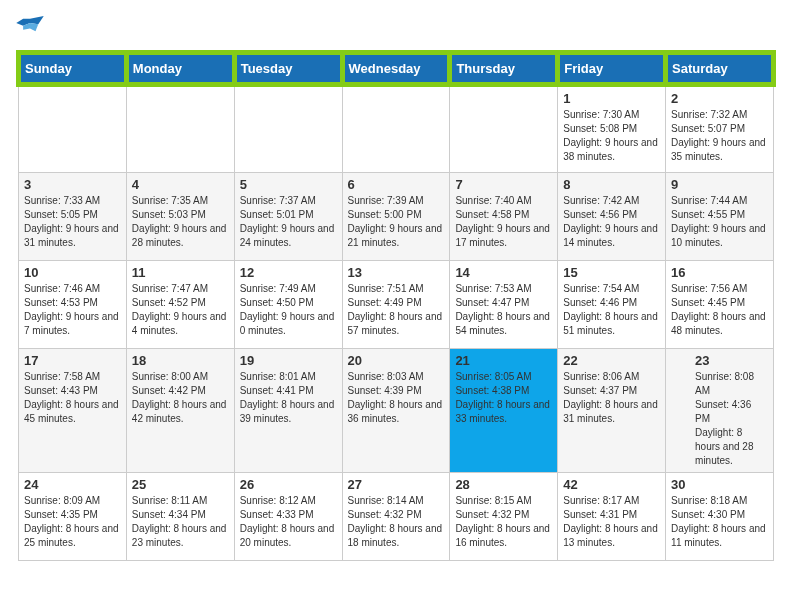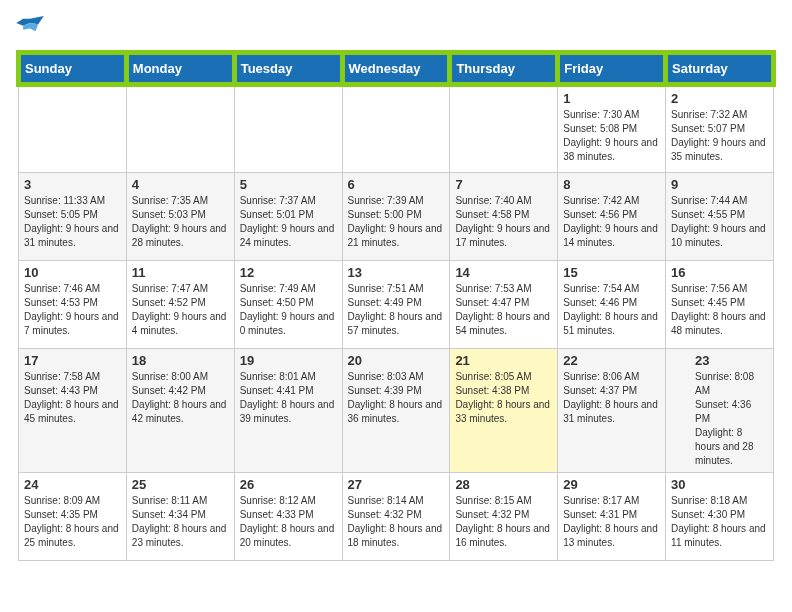--- a/index.html
+++ b/index.html
@@ -120,21 +120,21 @@
         <td>
           <span class="day-number">2</span>
           <div class="day-info" style="white-space: pre-line;">Sunrise: 7:32 AM
 Sunset: 5:07 PM
 Daylight: 9 hours and 35 minutes.</div>
         </td>
       </tr>
       <tr>
         <td style="background: rgb(245, 245, 245);">
           <span class="day-number">3</span>
-          <div class="day-info" style="white-space: pre-line;">Sunrise: 11:33 AM
+          <div class="day-info" style="white-space: pre-line;">Sunrise: 7:33 AM
 Sunset: 5:05 PM
 Daylight: 9 hours and 31 minutes.</div>
         </td>
         <td style="background: rgb(245, 245, 245);">
           <span class="day-number">4</span>
           <div class="day-info" style="white-space: pre-line;">Sunrise: 7:35 AM
 Sunset: 5:03 PM
 Daylight: 9 hours and 28 minutes.</div>
         </td>
         <td style="background: rgb(245, 245, 245);">
@@ -230,21 +230,21 @@
           <div class="day-info" style="white-space: pre-line;">Sunrise: 8:01 AM
 Sunset: 4:41 PM
 Daylight: 8 hours and 39 minutes.</div>
         </td>
         <td style="background: rgb(245, 245, 245);">
           <span class="day-number">20</span>
           <div class="day-info" style="white-space: pre-line;">Sunrise: 8:03 AM
 Sunset: 4:39 PM
 Daylight: 8 hours and 36 minutes.</div>
         </td>
-        <td style="background: #fef9c3;">
+        <td style="background: #0ea5e9;">
           <span class="day-number">21</span>
           <div class="day-info" style="white-space: pre-line;">Sunrise: 8:05 AM
 Sunset: 4:38 PM
 Daylight: 8 hours and 33 minutes.</div>
         </td>
         <td style="background: rgb(245, 245, 245);">
           <span class="day-number">22</span>
           <div class="day-info" style="white-space: pre-line;">Sunrise: 8:06 AM
 Sunset: 4:37 PM
 Daylight: 8 hours and 31 minutes.</div>
@@ -281,21 +281,21 @@
 Sunset: 4:32 PM
 Daylight: 8 hours and 18 minutes.</div>
         </td>
         <td>
           <span class="day-number">28</span>
           <div class="day-info" style="white-space: pre-line;">Sunrise: 8:15 AM
 Sunset: 4:32 PM
 Daylight: 8 hours and 16 minutes.</div>
         </td>
         <td>
-          <span class="day-number">29</span>
+          <span class="day-number">42</span>
           <div class="day-info" style="white-space: pre-line;">Sunrise: 8:17 AM
 Sunset: 4:31 PM
 Daylight: 8 hours and 13 minutes.</div>
         </td>
         <td>
           <span class="day-number">30</span>
           <div class="day-info" style="white-space: pre-line;">Sunrise: 8:18 AM
 Sunset: 4:30 PM
 Daylight: 8 hours and 11 minutes.</div>
         </td>

